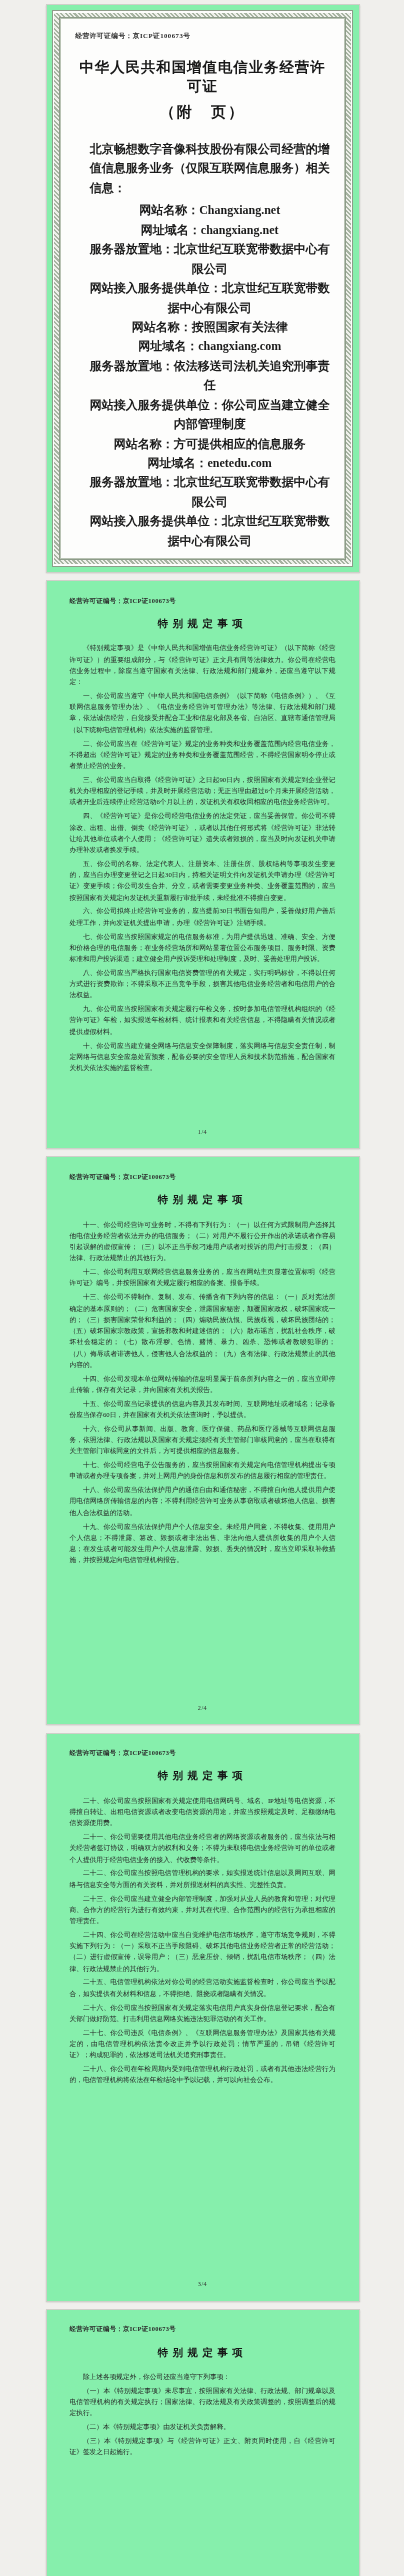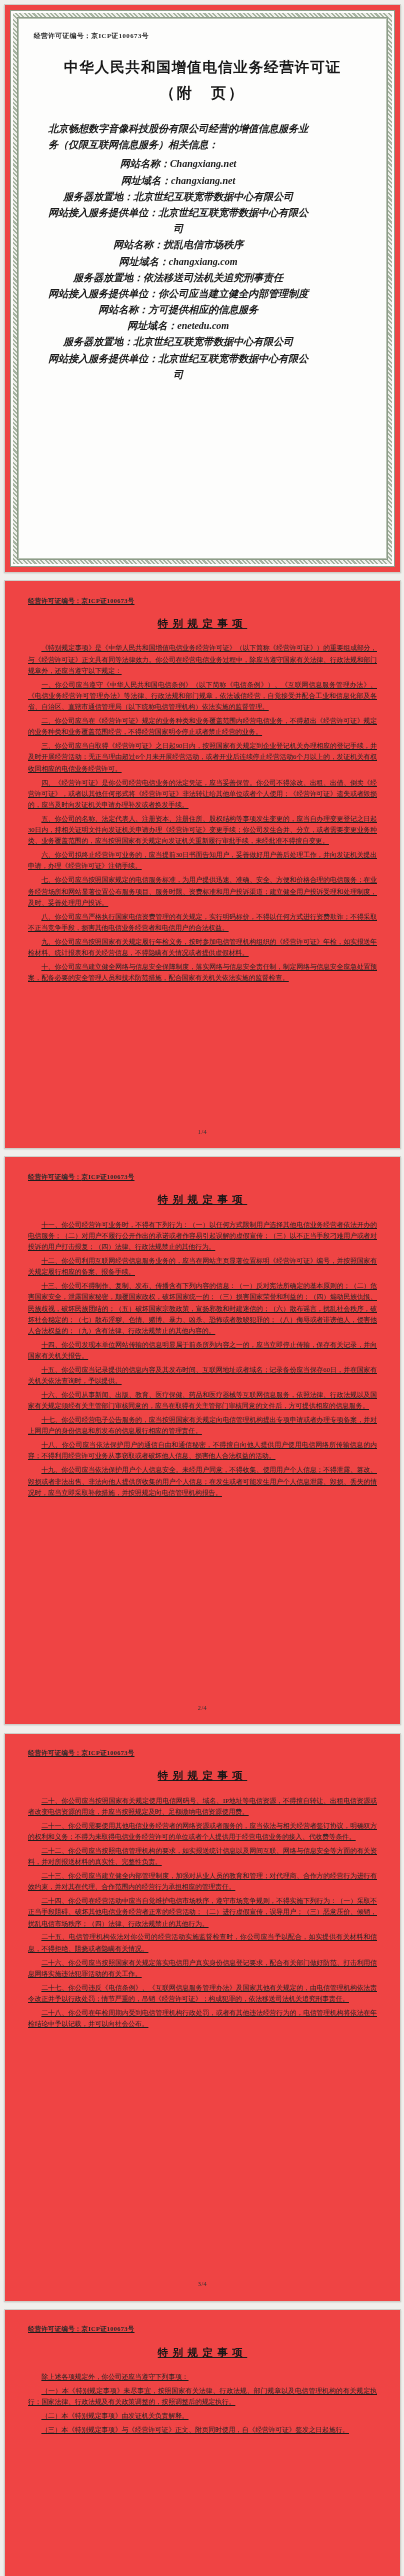--- a/index.html
+++ b/index.html
@@ -4,23 +4,23 @@
 <style>
   * { margin: 0; padding: 0; box-sizing: border-box; }
   html, body { background: #f0efec; }
   body {
     width: 405px;
     font-family: "Liberation Serif", "DejaVu Serif", serif;
     color: #1d1d1d;
   }
   .canvas { padding: 4.1px 0; }
   .page {
-    width: 397px;
+    width: 314px;
     margin: 0 auto 7.2px auto;
-    background: #ef4444;
+    background: #86efac;
     border: 0.5px solid #cfcfc9;
     box-shadow: 0 0.5px 1.5px rgba(0,0,0,.18);
     position: relative;
     overflow: hidden;
   }
   .page:last-child { margin-bottom: 0; }
 
   
   .cert-page { height: 569px; padding: 5.2px; }
   .frame-outer {
@@ -60,33 +60,32 @@
     margin-top: 7.2px;
     text-align: center;
     font-size: 15px;
     font-weight: bold;
     letter-spacing: 2.1px;
     color: #181818;
   }
   .cert-body {
     margin: 17.5px 0 0 14.4px;
     max-width: 260px;
-    font-size: 10px;
+    font-size: 12px;
     font-weight: 600;
     line-height: 1.62;
     color: #1b1b1b;
-    font-style: italic;
   }
   .cert-intro { margin-bottom: 3.1px; }
   .field-line { margin: 0; text-align: center; }
   .field-label { font-weight: 600; }
   .field-value { font-weight: 600; }
 
   
-  .prov-page { height: 569px; padding: 15.5px 23px 13.4px 23px; text-decoration: underline; }
+  .prov-page { height: 569px; padding: 15.5px 23px 13.4px 23px; }
   .prov-header {
     font-size: 6.4px;
     font-weight: bold;
     letter-spacing: 0.3px;
     color: #2a2a2a;
   }
   .prov-title {
     margin-top: 11.3px;
     text-align: center;
     font-size: 10.3px;
@@ -135,21 +134,21 @@
             <div class="cert-fields">
 
                 <p class="field-line"><span class="field-label">网站名称：</span><span class="field-value">Changxiang.net</span></p>
 
                 <p class="field-line"><span class="field-label">网址域名：</span><span class="field-value">changxiang.net</span></p>
 
                 <p class="field-line"><span class="field-label">服务器放置地：</span><span class="field-value">北京世纪互联宽带数据中心有限公司</span></p>
 
                 <p class="field-line"><span class="field-label">网站接入服务提供单位：</span><span class="field-value">北京世纪互联宽带数据中心有限公司</span></p>
 
-                <p class="field-line"><span class="field-label">网站名称：</span><span class="field-value">扰乱电信市场秩序</span></p>
+                <p class="field-line"><span class="field-label">网站名称：</span><span class="field-value">按照国家有关法律</span></p>
 
                 <p class="field-line"><span class="field-label">网址域名：</span><span class="field-value">changxiang.com</span></p>
 
                 <p class="field-line"><span class="field-label">服务器放置地：</span><span class="field-value">依法移送司法机关追究刑事责任</span></p>
 
                 <p class="field-line"><span class="field-label">网站接入服务提供单位：</span><span class="field-value">你公司应当建立健全内部管理制度</span></p>
 
                 <p class="field-line"><span class="field-label">网站名称：</span><span class="field-value">方可提供相应的信息服务</span></p>
 
                 <p class="field-line"><span class="field-label">网址域名：</span><span class="field-value">enetedu.com</span></p>

